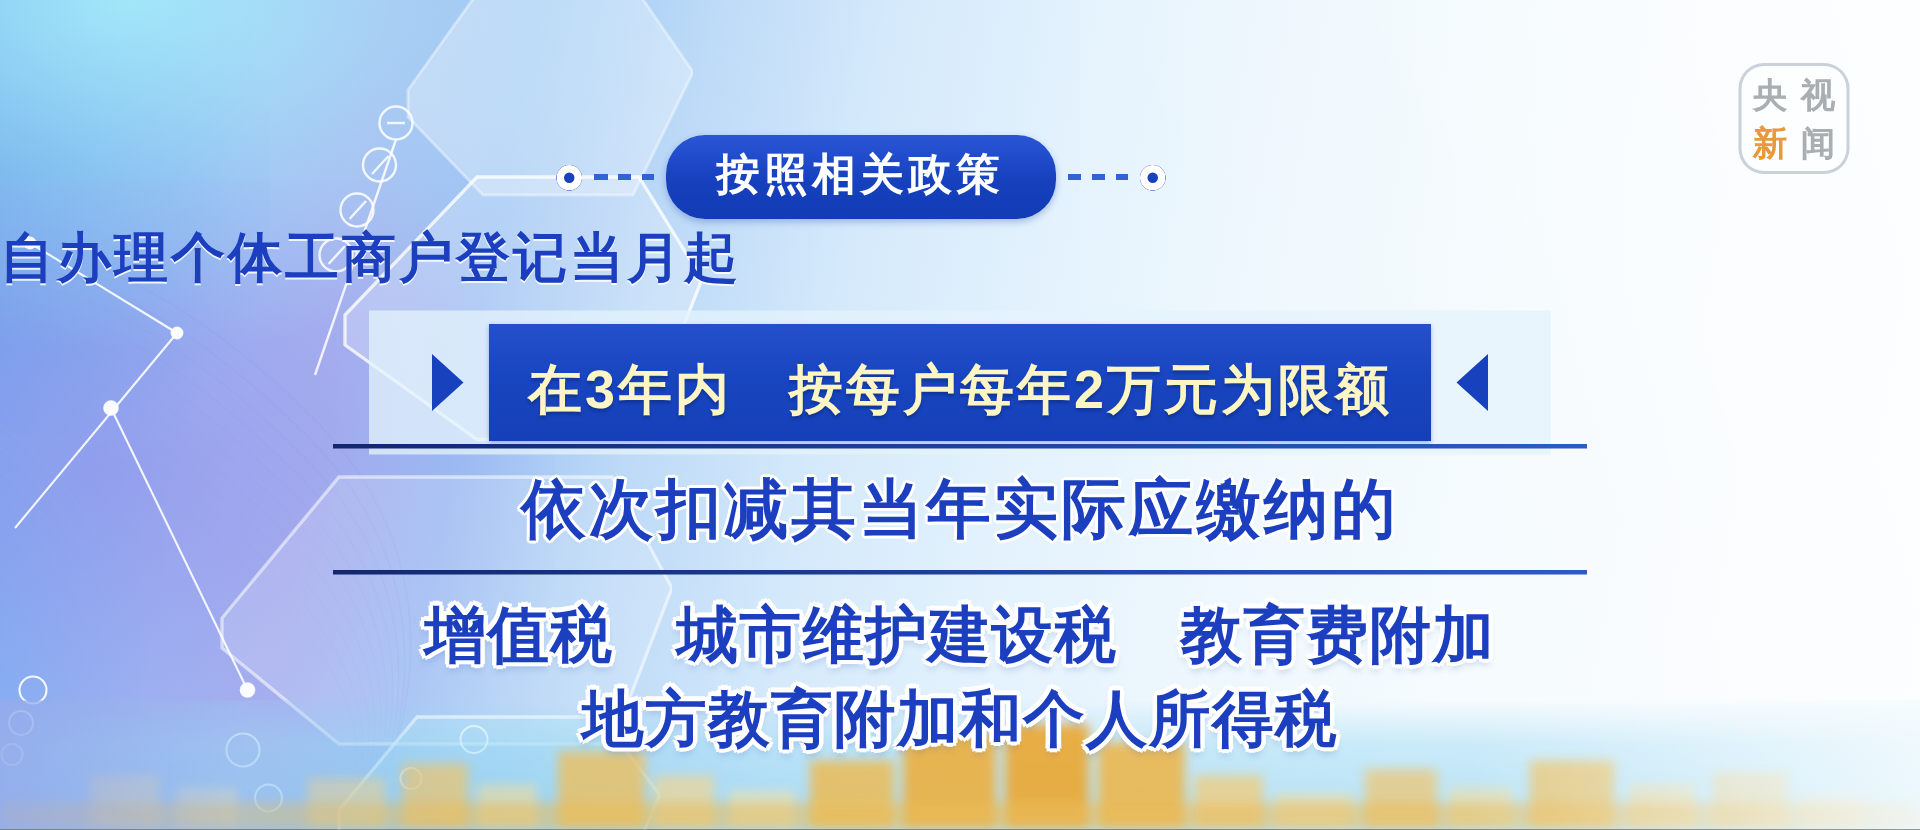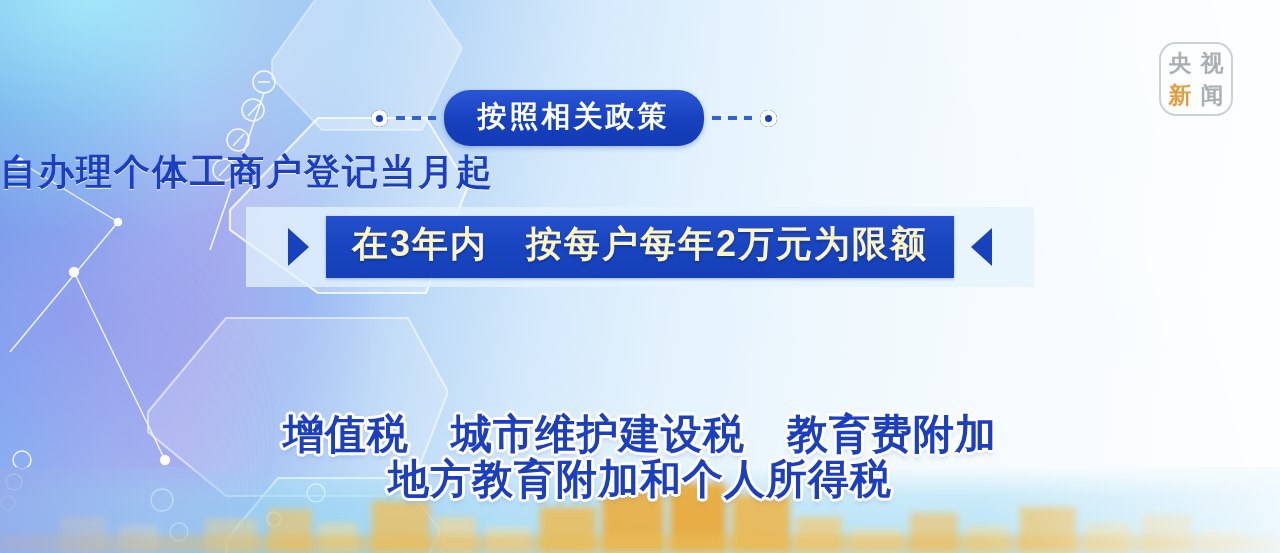--- a/index.html
+++ b/index.html
@@ -173,21 +173,21 @@
   }
   .arrow-l, .arrow-r {
     width: 0; height: 0;
     border-top: 19px solid transparent;
     border-bottom: 19px solid transparent;
   }
   .arrow-l { border-left: 21px solid #1741bd; margin-right: 17px; }
   .arrow-r { border-right: 21px solid #1741bd; margin-left: 17px; }
   .hl-bar {
     background: linear-gradient(180deg, #2550cc 0%, #1845c0 45%, #1540b8 100%);
-    padding: 4px 26px 9px;
+    padding: 20px 26px 9px;
     box-shadow: 0 1px 3px rgba(25,60,160,0.35);
   }
   .hl-bar .txt {
     font-size: 36px; font-weight: 700; letter-spacing: 2px;
     color: #fdf5c3;
     white-space: pre;
     text-shadow: 0 2px 2px rgba(10,35,110,0.45);
   }
 
   
@@ -213,21 +213,21 @@
     position: absolute; left: 0; width: 1280px;
     text-align: center;
     font-size: 41px; font-weight: 700; letter-spacing: 1px;
     color: #1b3fbe;
     white-space: pre;
     text-shadow:
       3px 0 0 #fff, -3px 0 0 #fff, 0 3px 0 #fff, 0 -3px 0 #fff,
       2.2px 2.2px 0 #fff, -2.2px 2.2px 0 #fff, 2.2px -2.2px 0 #fff, -2.2px -2.2px 0 #fff,
       0 4px 5px rgba(40,80,170,0.25);
   }
-  .tax.t1 { top: 396px; margin-top: 11px; }
+  .tax.t1 { top: 396px; }
   .tax.t2 { top: 452px; }
 </style>
 </head>
 <body>
 
 <div id="stage">
 
   <div class="bg-base"></div>
   <div class="bg-deepblue"></div>
   <div class="bg-purple"></div>
@@ -357,18 +357,23 @@
     <div class="hl-wrap">
       <div class="hl-frame">
         <div class="arrow-l"></div>
         <div class="hl-bar">
           <div class="txt">在3年内　按每户每年2万元为限额</div>
         </div>
         <div class="arrow-r"></div>
       </div>
     </div>
 
+    <div class="ruled">
+      <div class="rule-line"></div>
+      <div class="mid">依次扣减其当年实际应缴纳的</div>
+      <div class="rule-line"></div>
+    </div>
 
     <div class="tax t1">增值税　城市维护建设税　教育费附加</div>
     <div class="tax t2">地方教育附加和个人所得税</div>
 
   </div>
 </div>
 
 </body></html>

